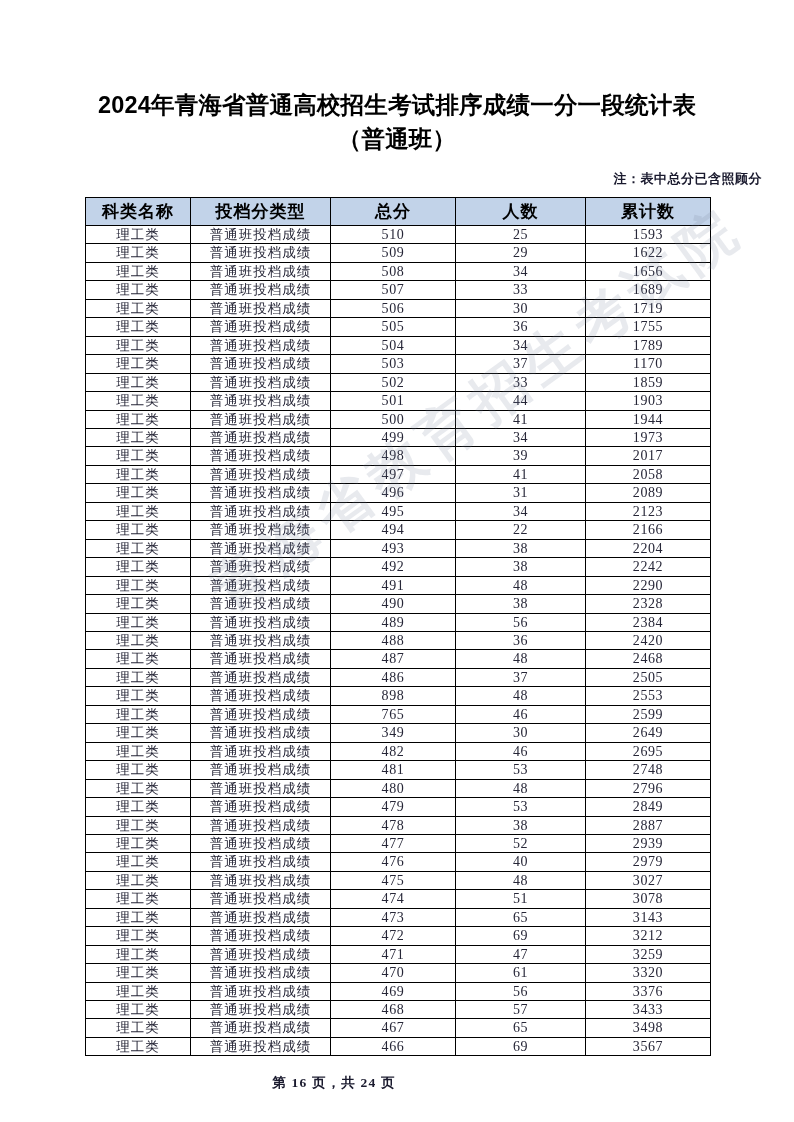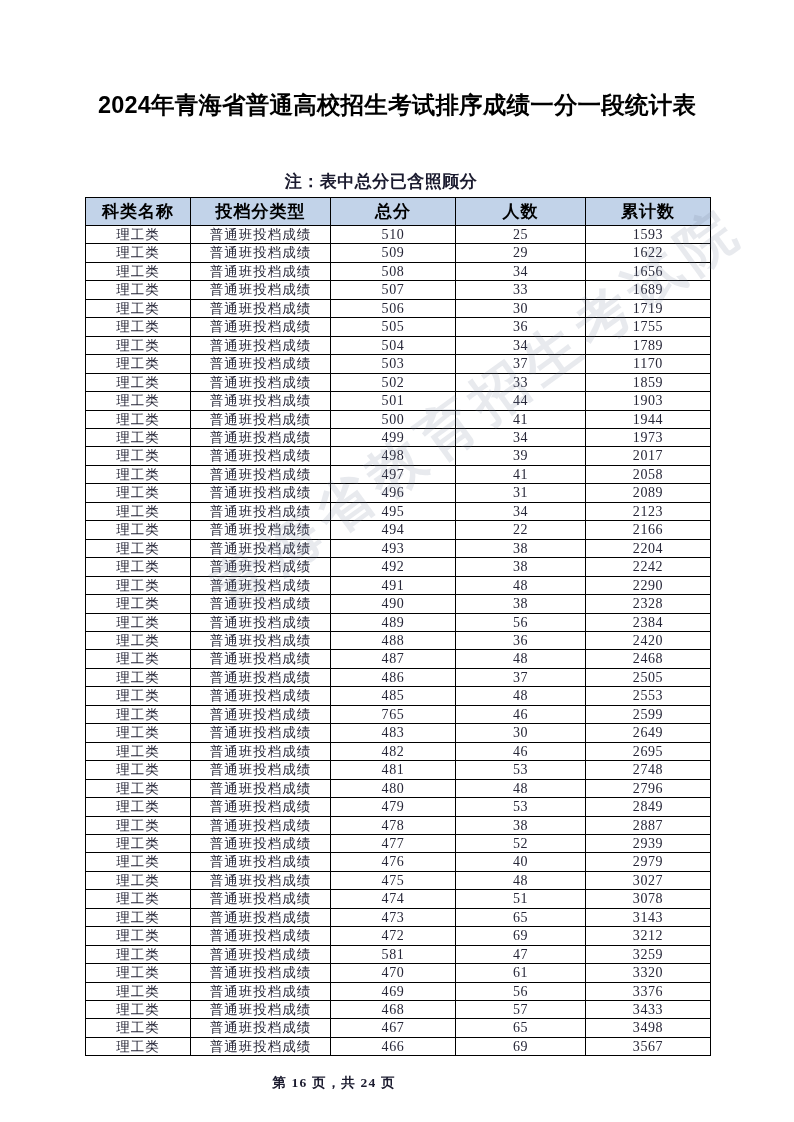--- a/index.html
+++ b/index.html
@@ -65,22 +65,22 @@
     line-height: 34px;
     color: #000000;
     letter-spacing: 0.2px;
   }
 
   .note-line {
     position: absolute;
     left: 0;
     top: 170px;
     width: 762px;
-    text-align: center;
-    font-size: 17px;
+    text-align: right;
+    font-size: 13px;
     font-weight: bold;
     color: #1a1a2e;
     letter-spacing: 0.5px;
     z-index: 2;
   }
 
   
   .table-wrap {
     position: absolute;
     left: 85px;
@@ -152,20 +152,21 @@
 <body>
 
 <div class="page">
 
   <div class="watermark-layer">
     <div class="watermark">青海省教育招生考试院</div>
   </div>
 
   <div class="title-block">
     <div class="title-line">2024年青海省普通高校招生考试排序成绩一分一段统计表</div>
+    <div class="title-line">（普通班）</div>
   </div>
 
   <div class="note-line">注：表中总分已含照顾分</div>
 
   <div class="table-wrap">
     <table class="score-table">
       <colgroup>
         <col class="c1">
           <col class="c2">
           <col class="c3">
@@ -353,35 +354,35 @@
           <tr>
             <td class="txt-cn">理工类</td>
             <td class="txt-cn">普通班投档成绩</td>
             <td class="num">486</td>
             <td class="num">37</td>
             <td class="num">2505</td>
           </tr>
           <tr>
             <td class="txt-cn">理工类</td>
             <td class="txt-cn">普通班投档成绩</td>
-            <td class="num">485</td>
+            <td class="num">898</td>
             <td class="num">48</td>
             <td class="num">2553</td>
           </tr>
           <tr>
             <td class="txt-cn">理工类</td>
             <td class="txt-cn">普通班投档成绩</td>
             <td class="num">765</td>
             <td class="num">46</td>
             <td class="num">2599</td>
           </tr>
           <tr>
             <td class="txt-cn">理工类</td>
             <td class="txt-cn">普通班投档成绩</td>
-            <td class="num">483</td>
+            <td class="num">349</td>
             <td class="num">30</td>
             <td class="num">2649</td>
           </tr>
           <tr>
             <td class="txt-cn">理工类</td>
             <td class="txt-cn">普通班投档成绩</td>
             <td class="num">482</td>
             <td class="num">46</td>
             <td class="num">2695</td>
           </tr>
@@ -451,21 +452,21 @@
           <tr>
             <td class="txt-cn">理工类</td>
             <td class="txt-cn">普通班投档成绩</td>
             <td class="num">472</td>
             <td class="num">69</td>
             <td class="num">3212</td>
           </tr>
           <tr>
             <td class="txt-cn">理工类</td>
             <td class="txt-cn">普通班投档成绩</td>
-            <td class="num">581</td>
+            <td class="num">471</td>
             <td class="num">47</td>
             <td class="num">3259</td>
           </tr>
           <tr>
             <td class="txt-cn">理工类</td>
             <td class="txt-cn">普通班投档成绩</td>
             <td class="num">470</td>
             <td class="num">61</td>
             <td class="num">3320</td>
           </tr>

